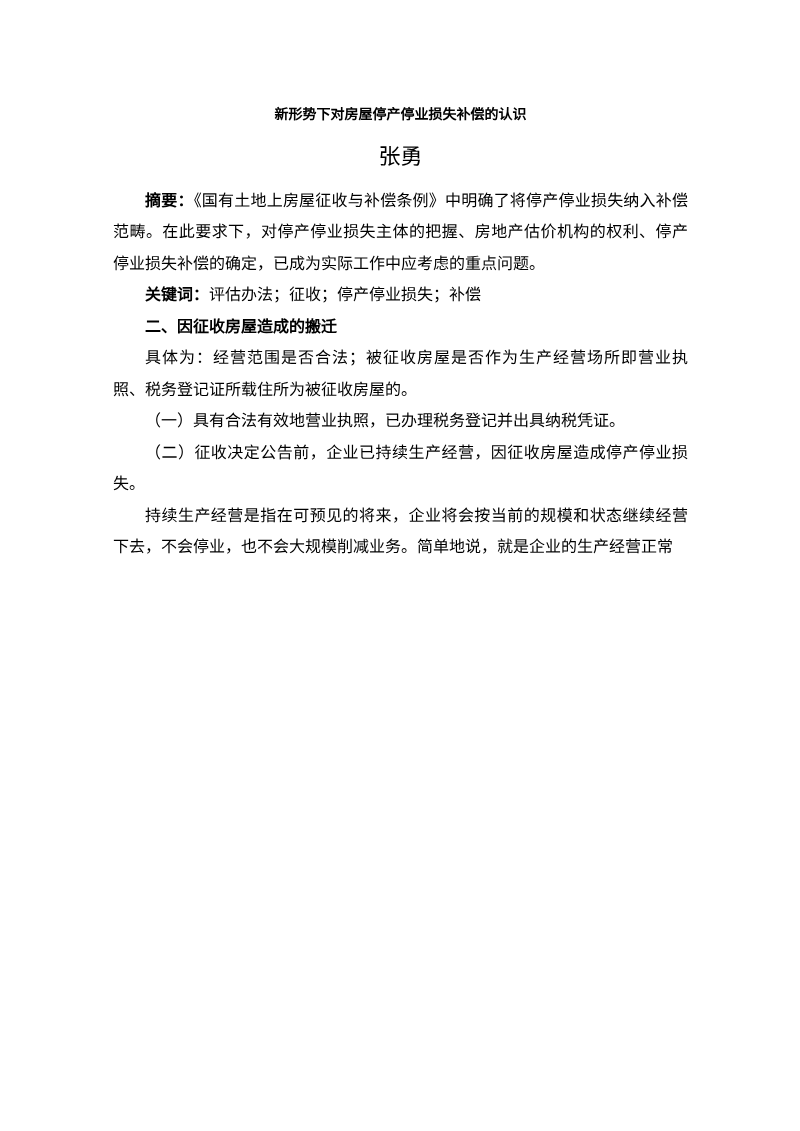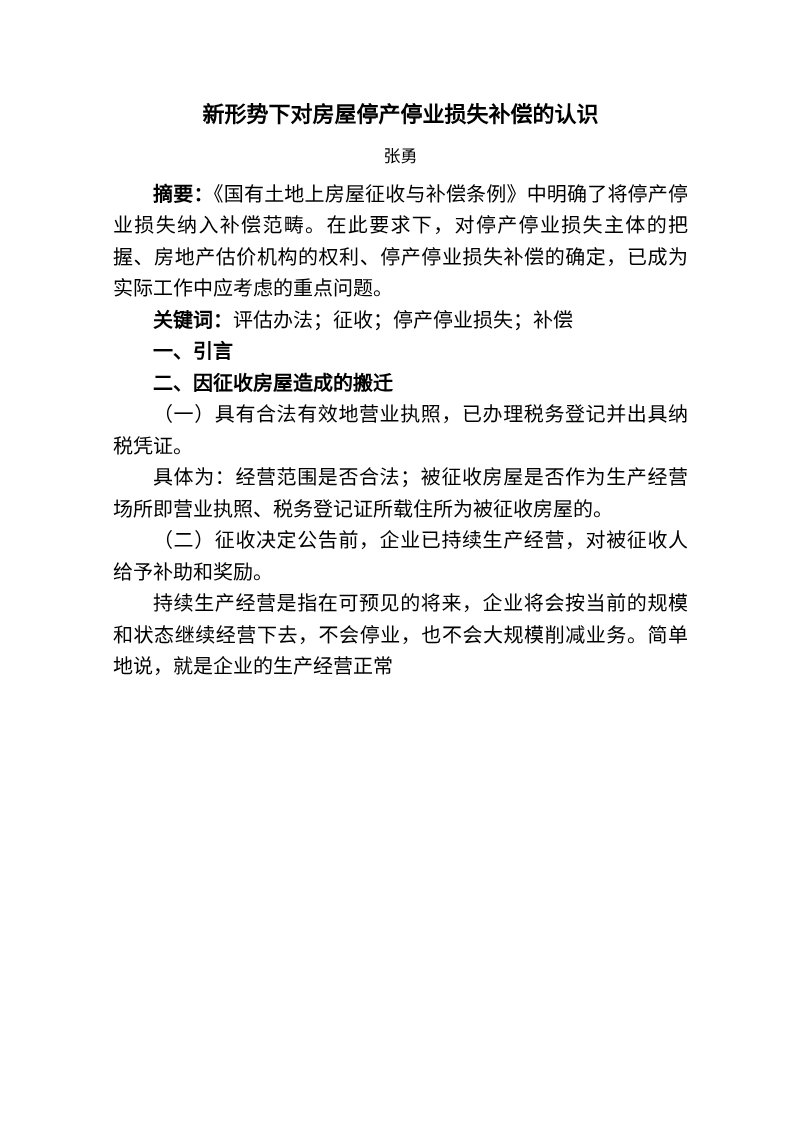--- a/index.html
+++ b/index.html
@@ -15,36 +15,36 @@
     margin: 0 auto;
     background: #ffffff;
     color: #000000;
     font-family: "Liberation Serif", "DejaVu Serif", serif;
     overflow: hidden;
   }
   .content {
     padding: 98px 112px 0 113px;
   }
   .title {
-    font-size: 22px;
+    font-size: 14px;
     font-weight: 700;
     text-align: center;
     line-height: 33px;
     margin: 0;
   }
   .author {
-    font-size: 17px;
+    font-size: 22px;
     font-weight: 400;
     text-align: center;
     line-height: 31.5px;
     margin: 10px 0 0 0;
   }
   .body-text {
-    margin-top: 6px;
-    font-size: 20px;
+    margin-top: 12px;
+    font-size: 16px;
     line-height: 31.5px;
     text-align: justify;
     text-justify: inter-ideograph;
   }
   .body-text p {
     margin: 0;
     padding: 0;
     text-indent: 2em;
   }
   .para-label {
@@ -63,30 +63,29 @@
     <h1 class="title">新形势下对房屋停产停业损失补偿的认识</h1>
 
     <div class="author">张勇</div>
 
     <div class="body-text">
 
       <p><span class="para-label">摘要：</span><span>《国有土地上房屋征收与补偿条例》中明确了将停产停业损失纳入补偿范畴。在此要求下，对停产停业损失主体的把握、房地产估价机构的权利、停产停业损失补偿的确定，已成为实际工作中应考虑的重点问题。</span></p>
 
       <p><span class="para-label">关键词：</span><span>评估办法；征收；停产停业损失；补偿</span></p>
 
-      <p class="section-heading">一、引言</p>
 
 
 
       <p class="section-heading">二、因征收房屋造成的搬迁</p>
 
 
+      <p>具体为：经营范围是否合法；被征收房屋是否作为生产经营场所即营业执照、税务登记证所载住所为被征收房屋的。</p>
+
       <p>（一）具有合法有效地营业执照，已办理税务登记并出具纳税凭证。</p>
 
-      <p>具体为：经营范围是否合法；被征收房屋是否作为生产经营场所即营业执照、税务登记证所载住所为被征收房屋的。</p>
-
-      <p>（二）征收决定公告前，企业已持续生产经营，对被征收人给予补助和奖励。</p>
+      <p>（二）征收决定公告前，企业已持续生产经营，因征收房屋造成停产停业损失。</p>
 
       <p>持续生产经营是指在可预见的将来，企业将会按当前的规模和状态继续经营下去，不会停业，也不会大规模削减业务。简单地说，就是企业的生产经营正常</p>
 
     </div>
   </div>
 </div>
 
 </body></html>

